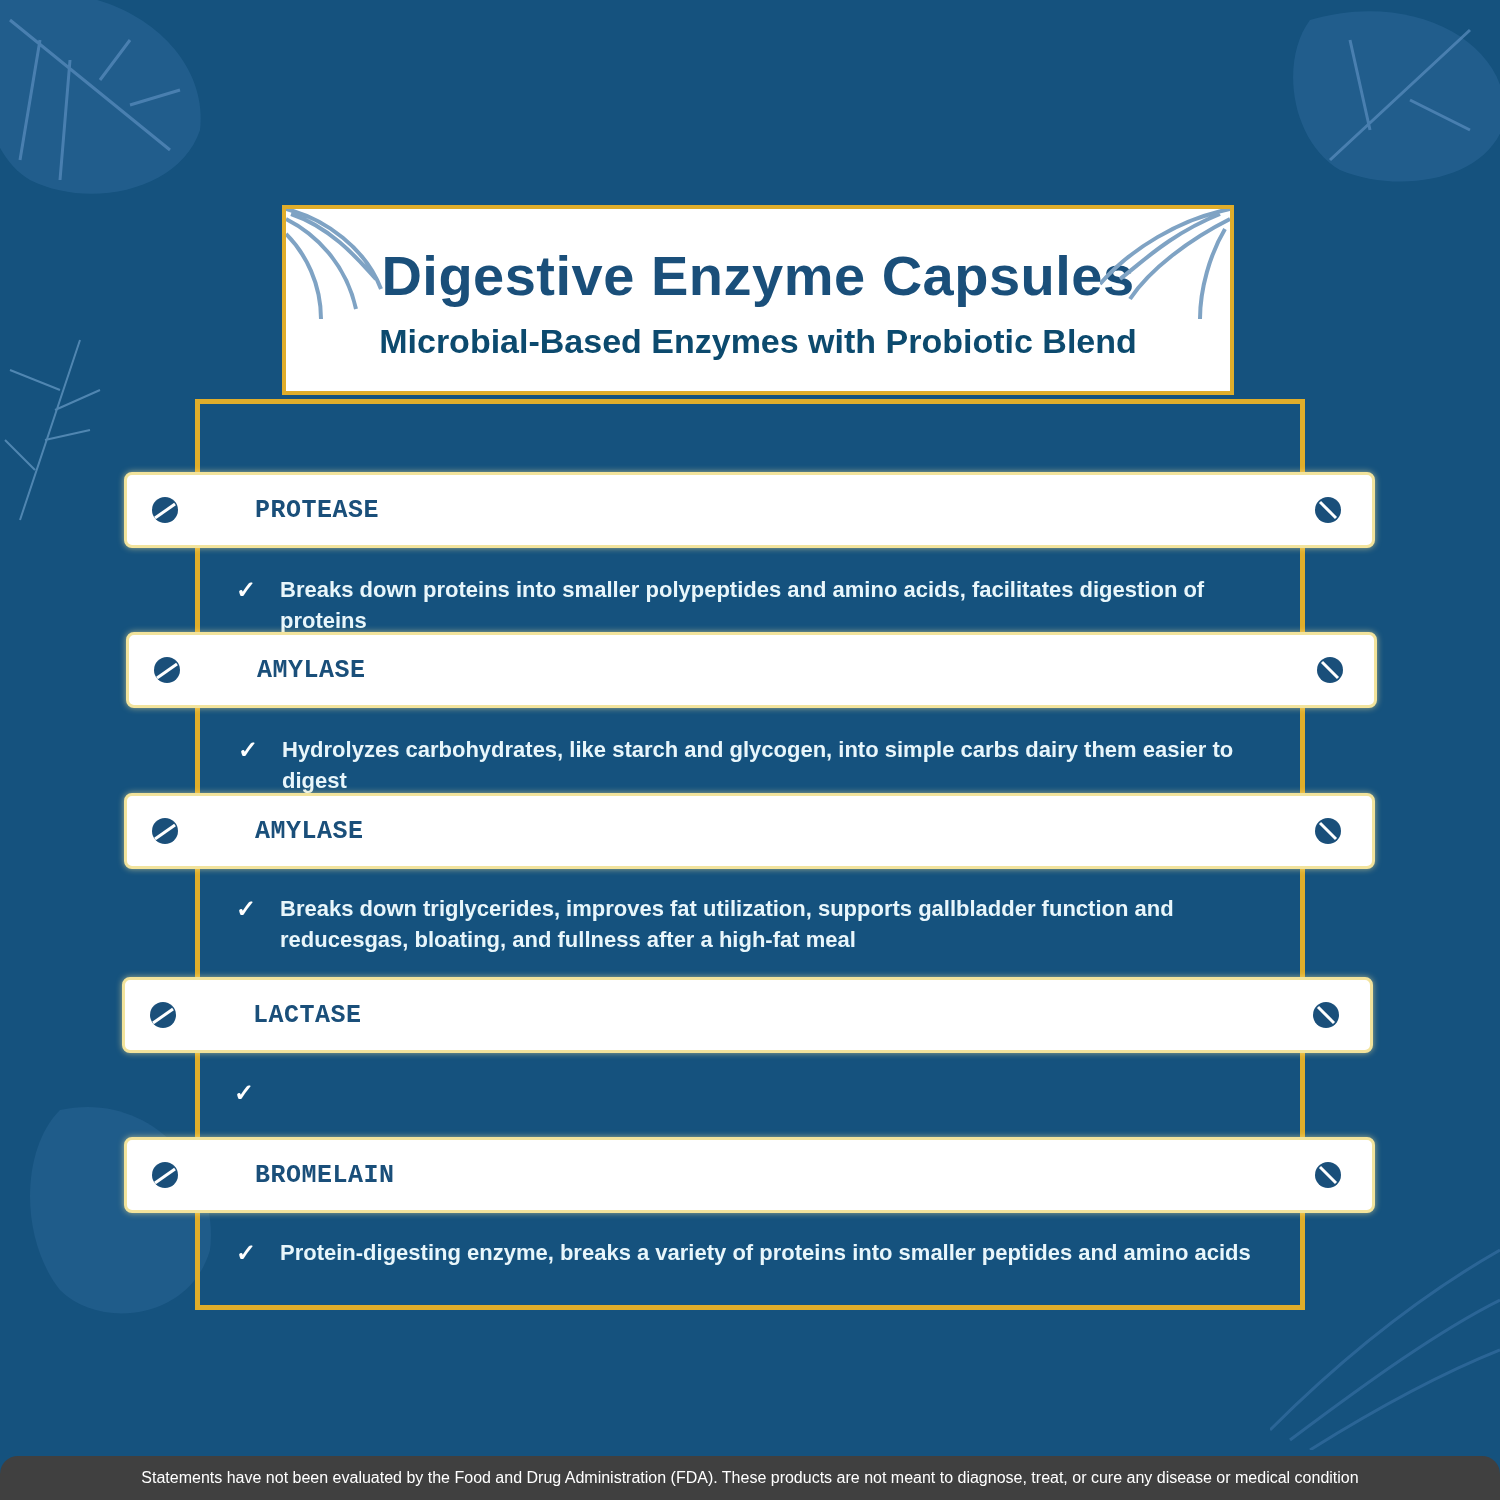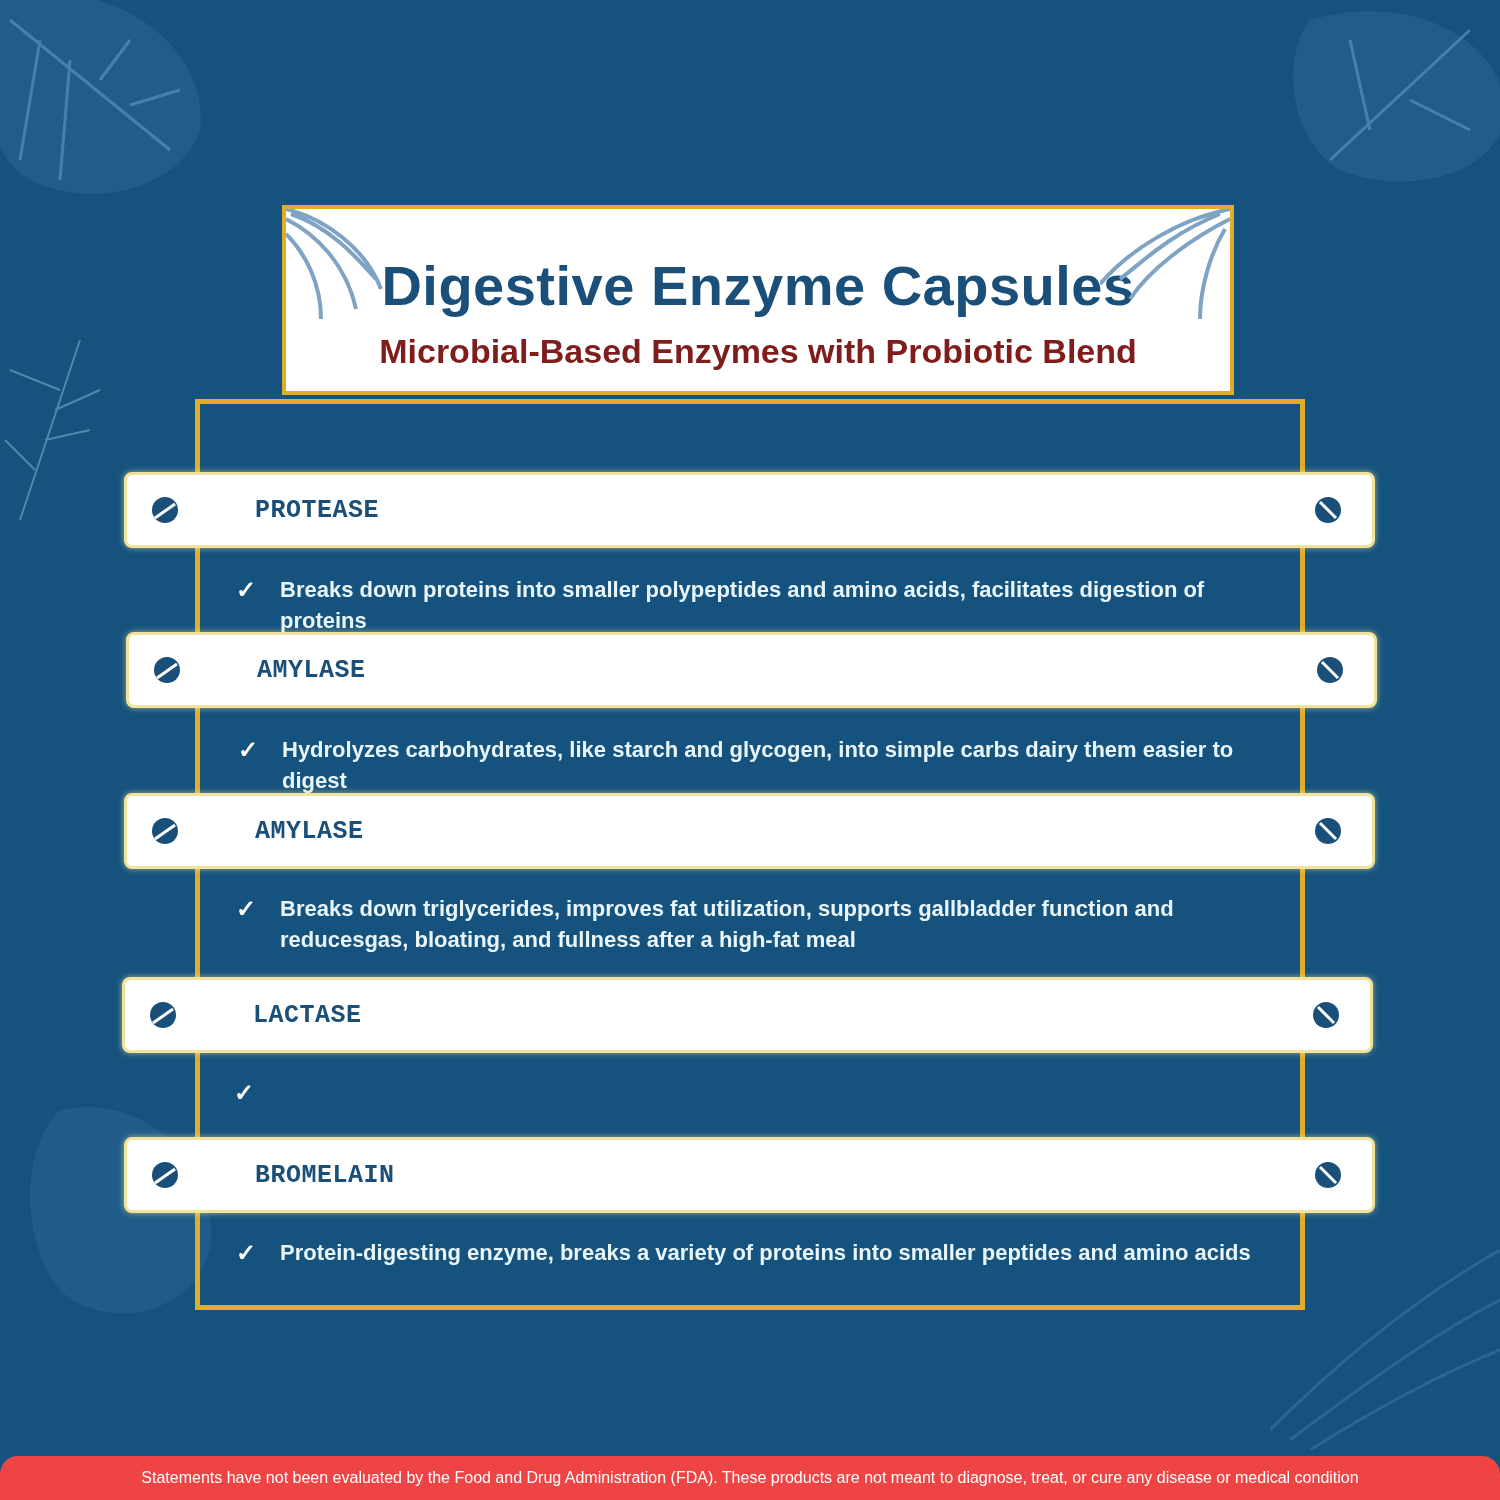--- a/index.html
+++ b/index.html
@@ -9,25 +9,25 @@
     font-family: "Liberation Sans", sans-serif;
   }
   .bg-leaf { position: absolute; pointer-events: none; }
   .title-box {
     position: absolute; left: 282px; top: 205px; width: 952px; height: 190px;
     background: #ffffff; border: 4px solid #e0ad2a; box-sizing: border-box;
     text-align: center;
   }
   .title-box .palm { position: absolute; top: 0; }
   .title {
-    margin: 12px; padding-top: 32px; font-size: 56px; font-weight: 700;
+    margin: 2px; padding-top: 32px; font-size: 56px; font-weight: 700;
     color: #1a4f7a; letter-spacing: 0.5px;
   }
   .subtitle {
-    margin: 14px 0 0; font-size: 34px; font-weight: 700; color: #7f1d1d;
+    margin: 14px 0 0; font-size: 34px; font-weight: 700; color: #0c4a6e;
   }
   .main-frame {
     position: absolute; left: 195px; top: 399px; width: 1110px; height: 911px;
     border: 5px solid #e0ad2a; box-sizing: border-box;
   }
   .enzyme-bar {
     position: absolute; left: 124px; width: 1251px; height: 76px;
     background: #ffffff; border: 3px solid #f2e39c; border-radius: 8px;
     box-sizing: border-box; box-shadow: 0 0 6px rgba(255,235,150,0.6);
     display: flex; align-items: center;
@@ -38,21 +38,21 @@
   .enzyme-name {
     margin-left: 76px; font-size: 25px; font-weight: 700; color: #1a4f7a; letter-spacing: 0.5px; font-family: Liberation Mono, monospace;
   }
   .desc {
     position: absolute; left: 236px; width: 1060px; display: flex;
     color: #e8f6fb; font-size: 22px; font-weight: 700; line-height: 31px;
   }
   .check { width: 44px; flex: 0 0 auto; font-size: 24px; color: #ffffff; }
   .disclaimer {
     position: absolute; left: 0; top: 1456px; width: 1500px; height: 44px;
-    background: #ef4444; border-radius: 18px 18px 0 0;
+    background: #404040; border-radius: 18px 18px 0 0;
     color: #ffffff; font-size: 16px; text-align: center; line-height: 44px;
   }
 </style>
 </head>
 <body>
 
 <svg class="bg-leaf" style="left:-20px;top:-20px" width="260" height="230" viewBox="0 0 260 230">
   <path d="M20 20 C120 -10 230 60 220 150 C200 210 110 230 50 200 C0 170 -10 80 20 20Z" fill="#2a6596" opacity="0.6"></path>
   <path d="M30 40 L190 170 M60 60 L40 180 M90 80 L80 200 M120 100 L150 60 M150 125 L200 110" stroke="#5b8fbf" stroke-width="3" fill="none" opacity="0.7"></path>
 </svg>

